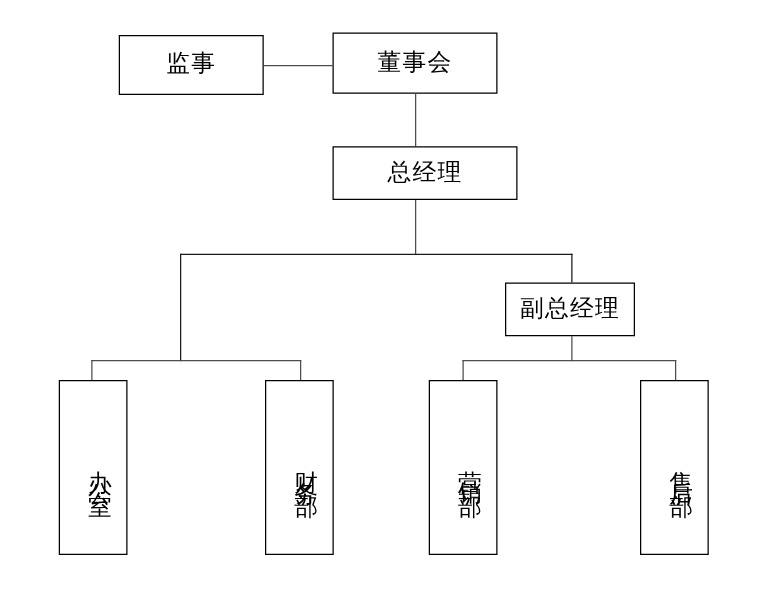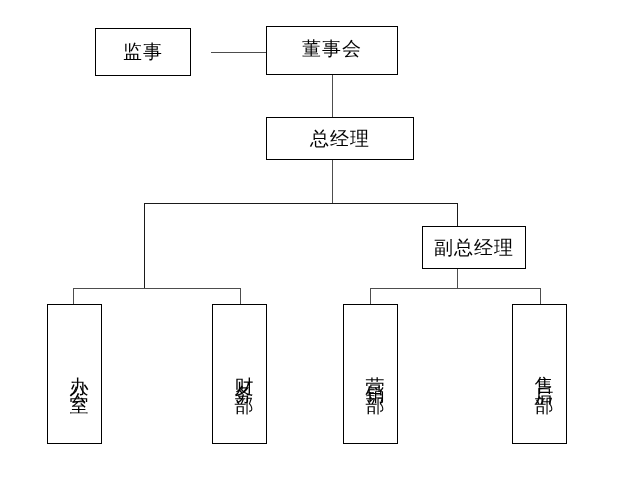--- a/index.html
+++ b/index.html
@@ -74,33 +74,33 @@
   <div class="connector v" style="left:457px; top:268px; height:21px;"></div>
 
   <div class="connector h" style="left:73px; top:288px; width:168px;"></div>
   <div class="connector v" style="left:73px; top:288px; height:16px;"></div>
   <div class="connector v" style="left:240px; top:288px; height:16px;"></div>
 
   <div class="connector h" style="left:370px; top:288px; width:171px;"></div>
   <div class="connector v" style="left:370px; top:288px; height:16px;"></div>
   <div class="connector v" style="left:540px; top:288px; height:16px;"></div>
 
-  <div class="node" style="left:95px; top:28px; width:96px; height:48px;">
+  <div class="node" style="left:95px; top:28px; width:116px; height:48px;">
     <span class="node-label">监事</span>
   </div>
 
-  <div class="node" style="left:266px; top:26px; width:132px; height:49px;font-family:Liberation Mono, monospace;">
+  <div class="node" style="left:266px; top:26px; width:132px; height:49px;">
     <span class="node-label">董事会</span>
   </div>
 
   <div class="node" style="left:266px; top:117px; width:148px; height:43px;">
     <span class="node-label">总经理</span>
   </div>
 
-  <div class="node" style="left:422px; top:226px; width:104px; height:43px;">
+  <div class="node" style="left:404px; top:226px; width:104px; height:43px;">
     <span class="node-label">副总经理</span>
   </div>
 
   <div class="node vertical" style="left:47px; top:304px; width:55px; height:140px;">
     <span class="node-label">办公室</span>
   </div>
 
   <div class="node vertical" style="left:212px; top:304px; width:55px; height:140px;">
     <span class="node-label">财务部</span>
   </div>

